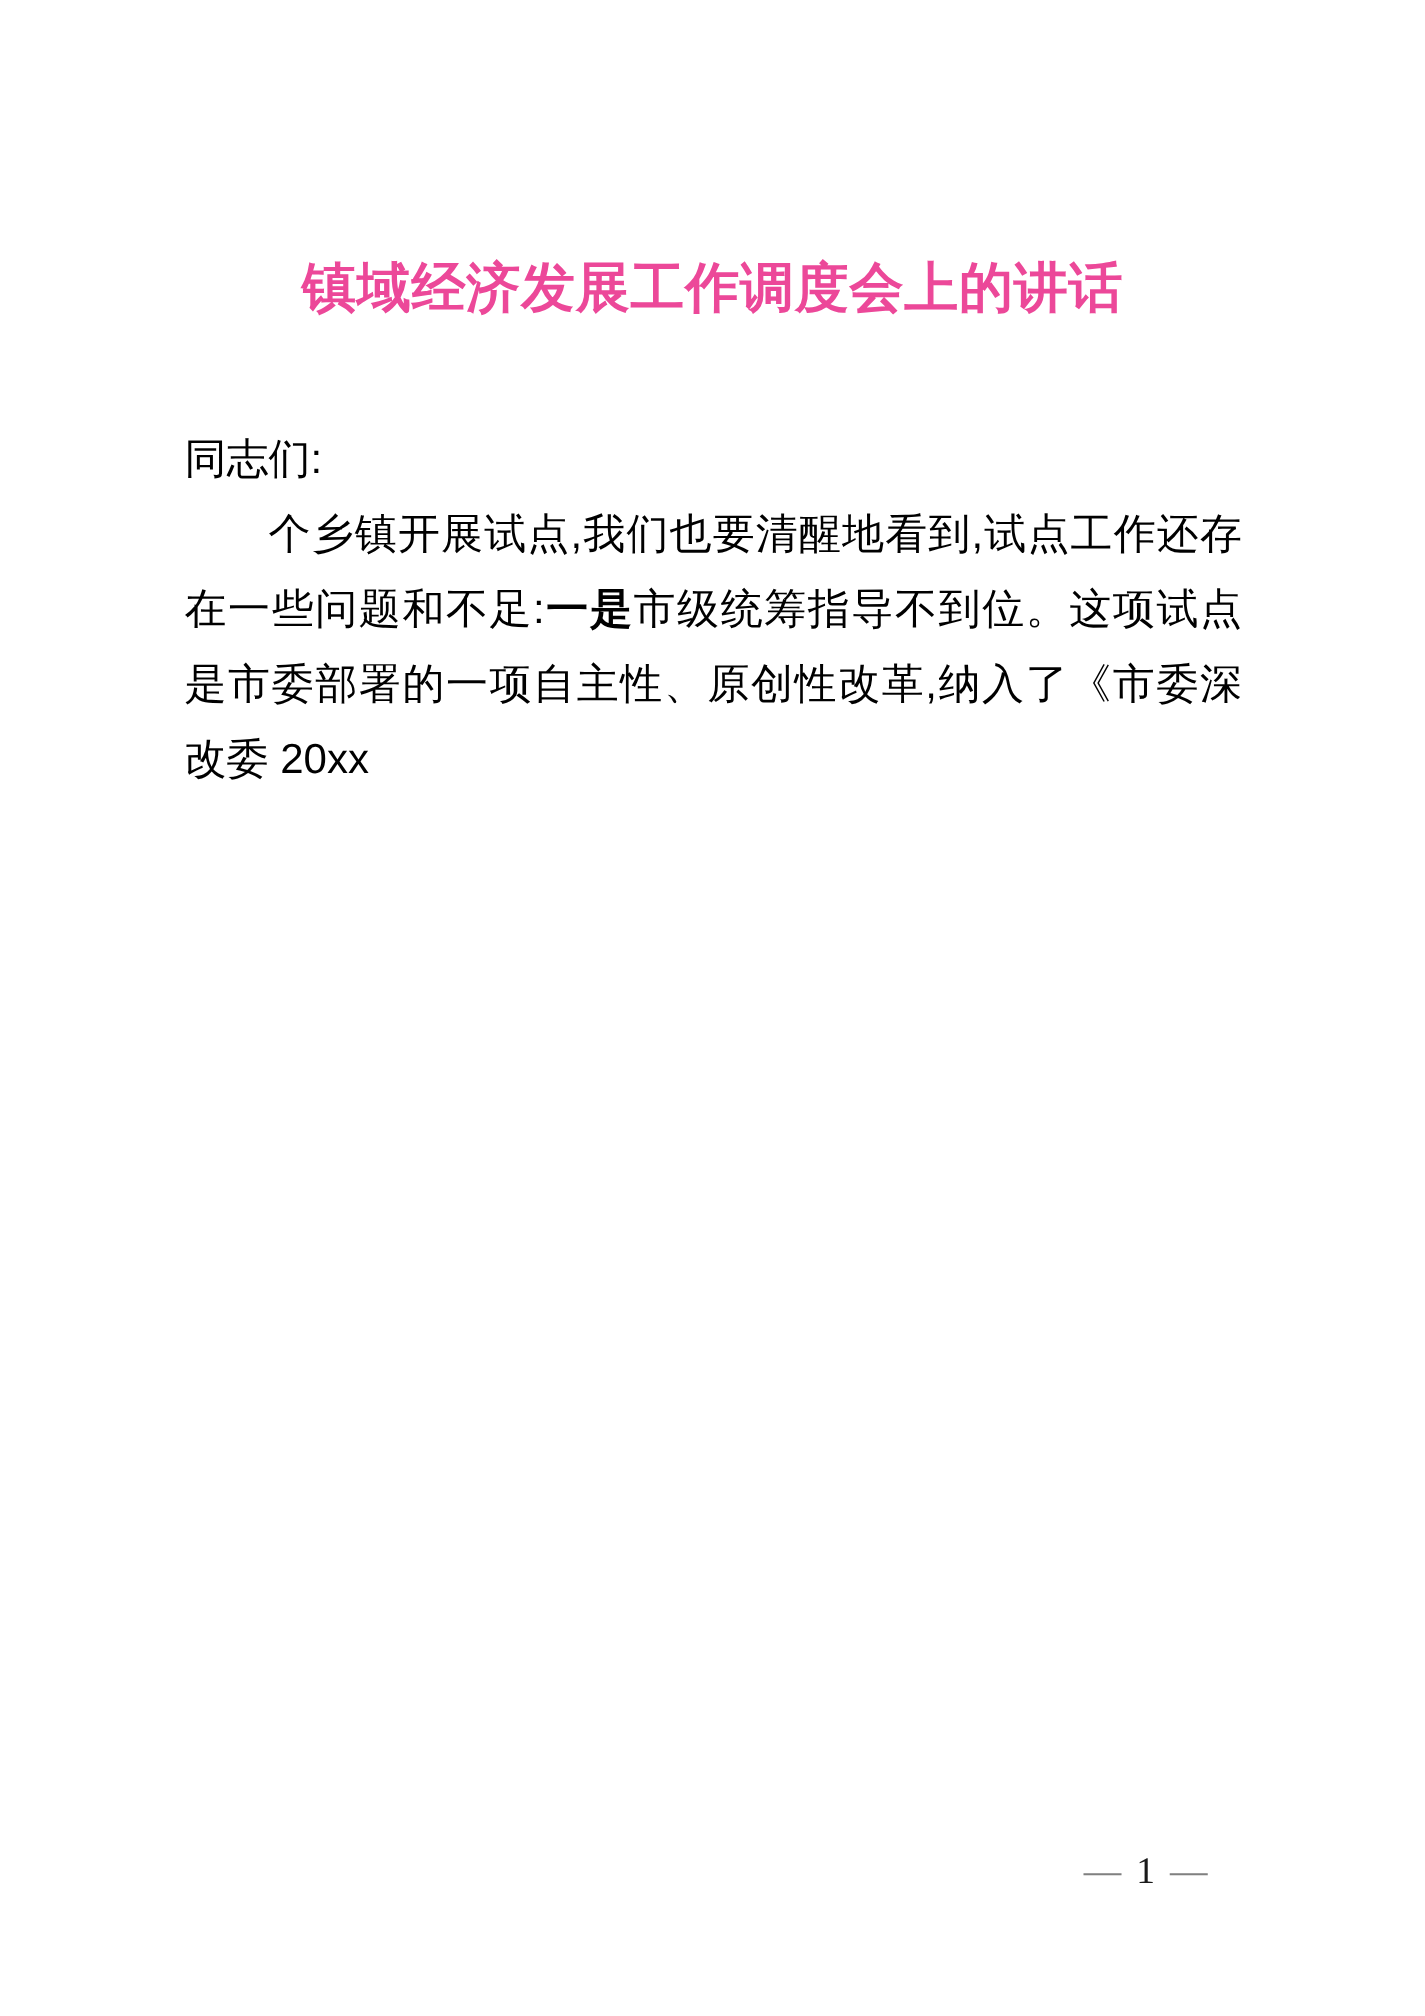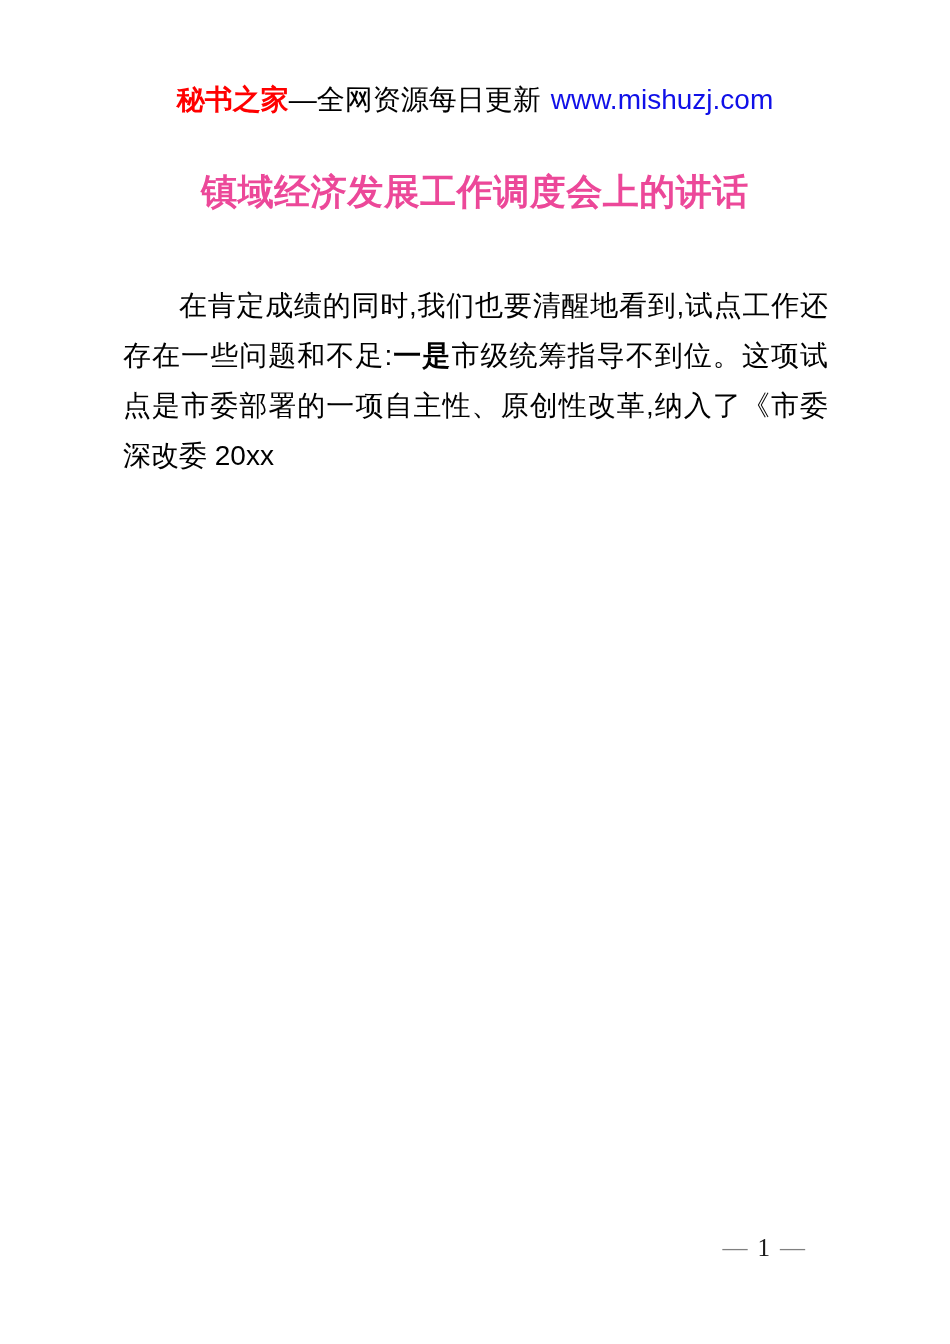--- a/index.html
+++ b/index.html
@@ -58,27 +58,25 @@
     white-space: nowrap;
   }
   .pn-dash { color: #808080; letter-spacing: 0; }
   .pn-num { color: #1a1a1a; padding: 0 10px; }
 </style>
 </head>
 <body>
 
 <div class="page">
 
-  <div class="doc-header">
-    <span class="site-name" style="color: rgb(255, 0, 0);">秘书之家</span><span class="site-sep">—</span><span class="site-tagline">全网资源每日更新</span><a class="site-url" href="#" style="color: rgb(16, 16, 232);">www.mishuzj.com</a>
-  </div>
 
   <h1 class="doc-title">镇域经济发展工作调度会上的讲话</h1>
 
   <div class="doc-body">
-      <p class="para indent"><span class="">在肯定成绩的同时,我们也要清醒地看到,试点工作还存在一些问题和不足:</span><span class="bold">一是</span><span class="">市级统筹指导不到位。这项试点是市委部署的一项自主性、原创性改革,纳入了《市委深改委 20xx</span></p>
+      <p class="para"><span class="">同志们:</span></p>
+      <p class="para indent"><span class="">个乡镇开展试点,我们也要清醒地看到,试点工作还存在一些问题和不足:</span><span class="bold">一是</span><span class="">市级统筹指导不到位。这项试点是市委部署的一项自主性、原创性改革,纳入了《市委深改委 20xx</span></p>
     </div>
 
   <div class="page-number">
     <span class="pn-dash" style="color: rgb(128, 128, 128);">—</span><span class="pn-num">1</span><span class="pn-dash" style="color: rgb(128, 128, 128);">—</span>
   </div>
 
 </div>
 
 </body></html>

